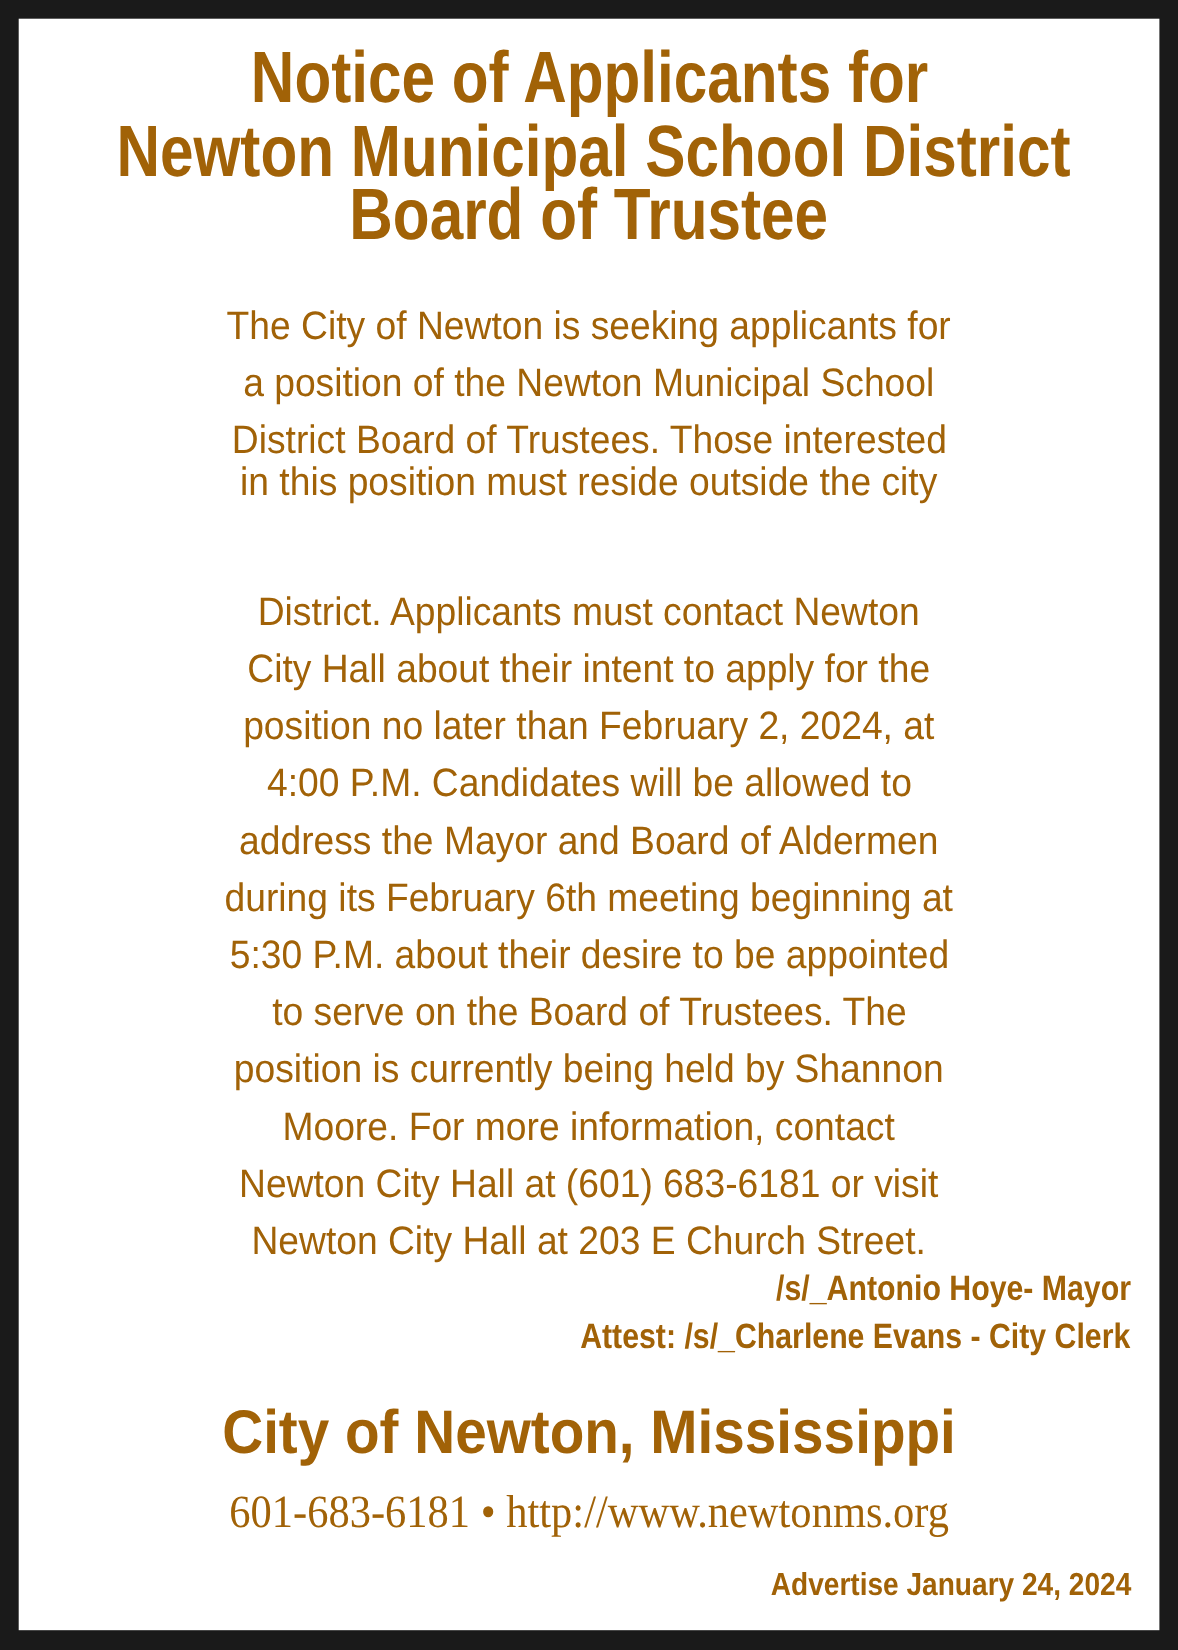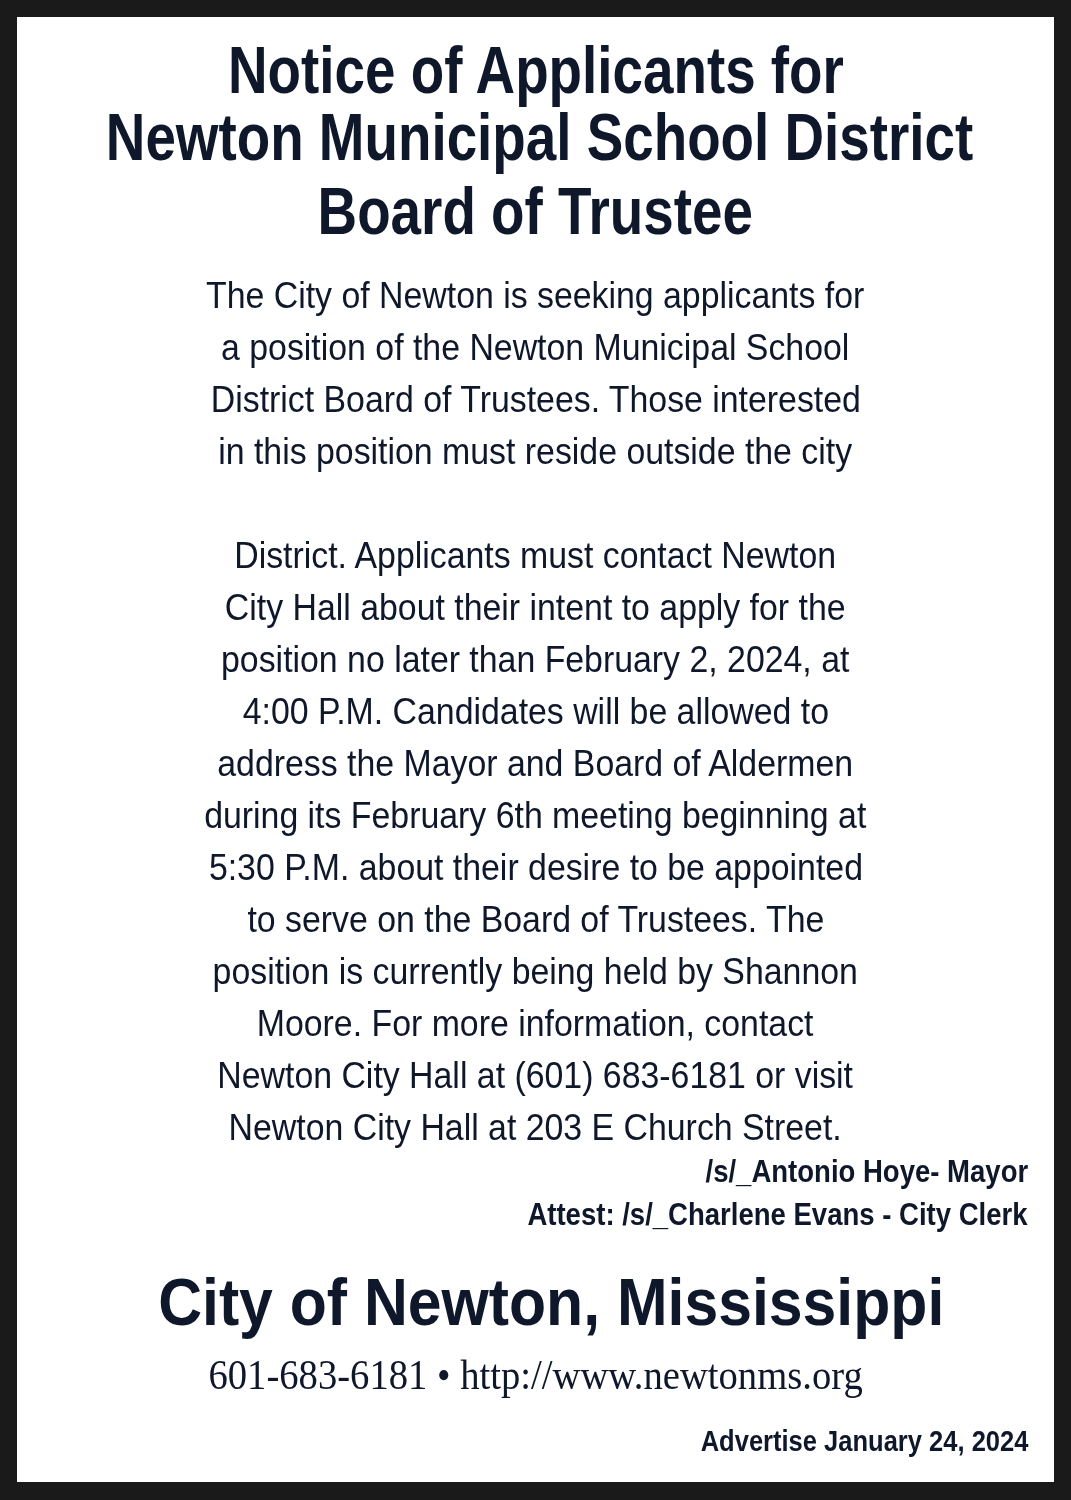--- a/index.html
+++ b/index.html
@@ -7,55 +7,55 @@
     width: 1071px; height: 1500px;
     background: #1a1a1a;
     position: relative;
     overflow: hidden;
   }
   .page {
     position: absolute;
     left: 17px; top: 17px;
     width: 1037px; height: 1465px;
     background: #ffffff;
-    color: #0f172a;
+    color: #a16207;
     font-family: "Liberation Sans", sans-serif;
   }
   .line {
     position: absolute;
     left: 0; width: 100%;
     text-align: center;
     white-space: nowrap;
   }
   .line > span { display: inline-block; transform-origin: center center; }
   .title { font-weight: bold; font-size: 66px; line-height: 66px; }
   .title > span { transform: scaleX(0.83); }
   .body { font-size: 36px; line-height: 42px; }
   .body > span { transform: scaleX(0.94); }
   .sig { font-weight: bold; font-size: 32px; line-height: 32px; text-align: right; }
   .sig > span { transform: scaleX(0.86); transform-origin: right center; }
-  .city { font-weight: bold; font-size: 66px; line-height: 58px; margin-left: 16px; }
+  .city { font-weight: bold; font-size: 56px; line-height: 58px; }
   .city > span { transform: scaleX(0.92); }
   .contact { font-size: 42px; line-height: 42px; font-family: Liberation Serif, serif; }
   .contact > span { transform: scaleX(0.92); }
   .adv { font-weight: bold; font-size: 29px; line-height: 29px; text-align: right; }
   .adv > span { transform: scaleX(0.88); transform-origin: right center; }
 </style>
 </head>
 <body>
 
 <div class="page">
   <div class="line title" style="top:20px"><span>Notice of Applicants for</span></div>
   <div class="line title" style="top:87px"><span>Newton Municipal School District</span></div>
-  <div class="line title" style="top:161px"><span>Board of Trustee</span></div>
+  <div class="line title" style="top:144px"><span>Board of Trustee</span></div>
 
   <div class="line body" style="top:258px"><span>The City of Newton is seeking applicants for</span></div>
   <div class="line body" style="top:310px"><span>a position of the Newton Municipal School</span></div>
   <div class="line body" style="top:362px"><span>District Board of Trustees. Those interested</span></div>
-  <div class="line body" style="top:414px"><span>in this position must reside outside the city</span></div>
+  <div class="line body" style="top:400px"><span>in this position must reside outside the city</span></div>
   <div class="line body" style="top:518px"><span>District. Applicants must contact Newton</span></div>
   <div class="line body" style="top:570px"><span>City Hall about their intent to apply for the</span></div>
   <div class="line body" style="top:622px"><span>position no later than February 2, 2024, at</span></div>
   <div class="line body" style="top:674px"><span>4:00 P.M. Candidates will be allowed to</span></div>
   <div class="line body" style="top:726px"><span>address the Mayor and Board of Aldermen</span></div>
   <div class="line body" style="top:778px"><span>during its February 6th meeting beginning at</span></div>
   <div class="line body" style="top:830px"><span>5:30 P.M. about their desire to be appointed</span></div>
   <div class="line body" style="top:934px"><span>position is currently being held by Shannon</span></div>
   <div class="line body" style="top:882px"><span>to serve on the Board of Trustees. The</span></div>
   <div class="line body" style="top:986px"><span>Moore. For more information, contact</span></div>

